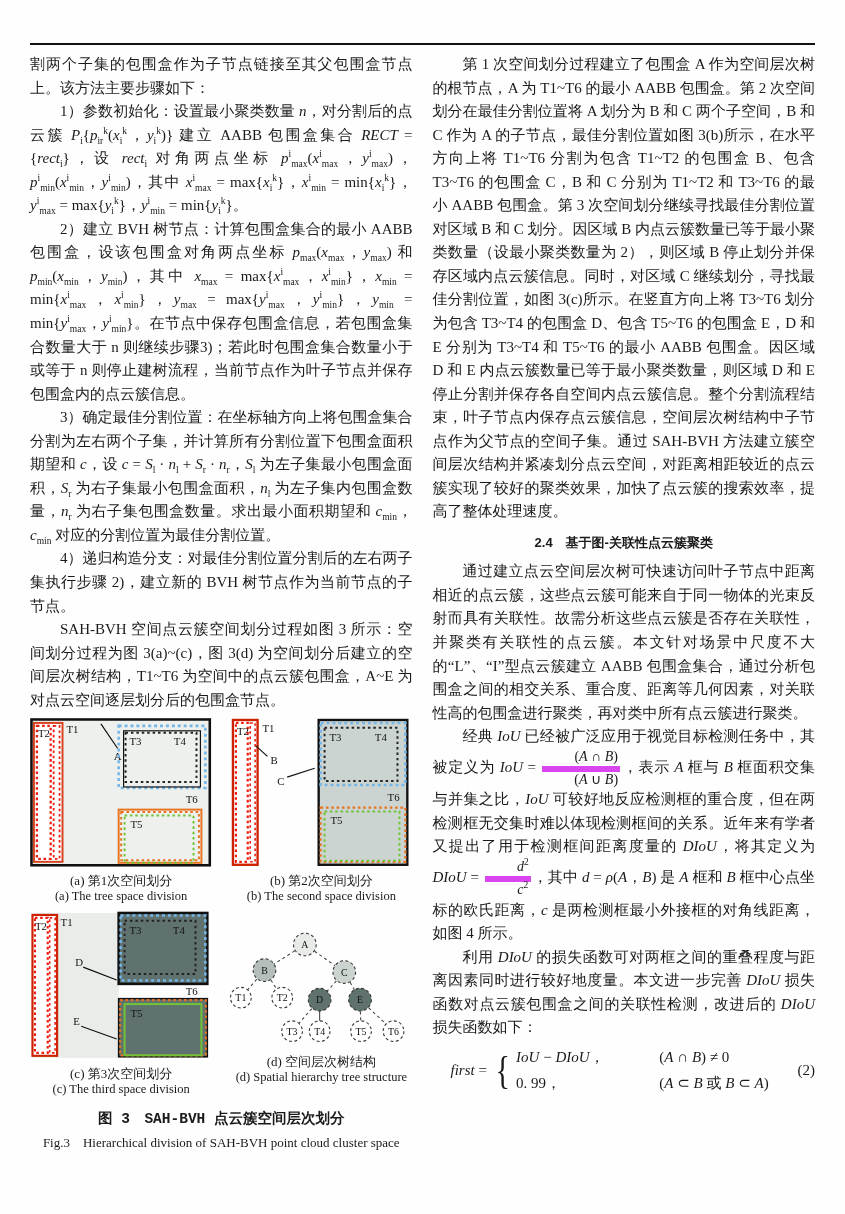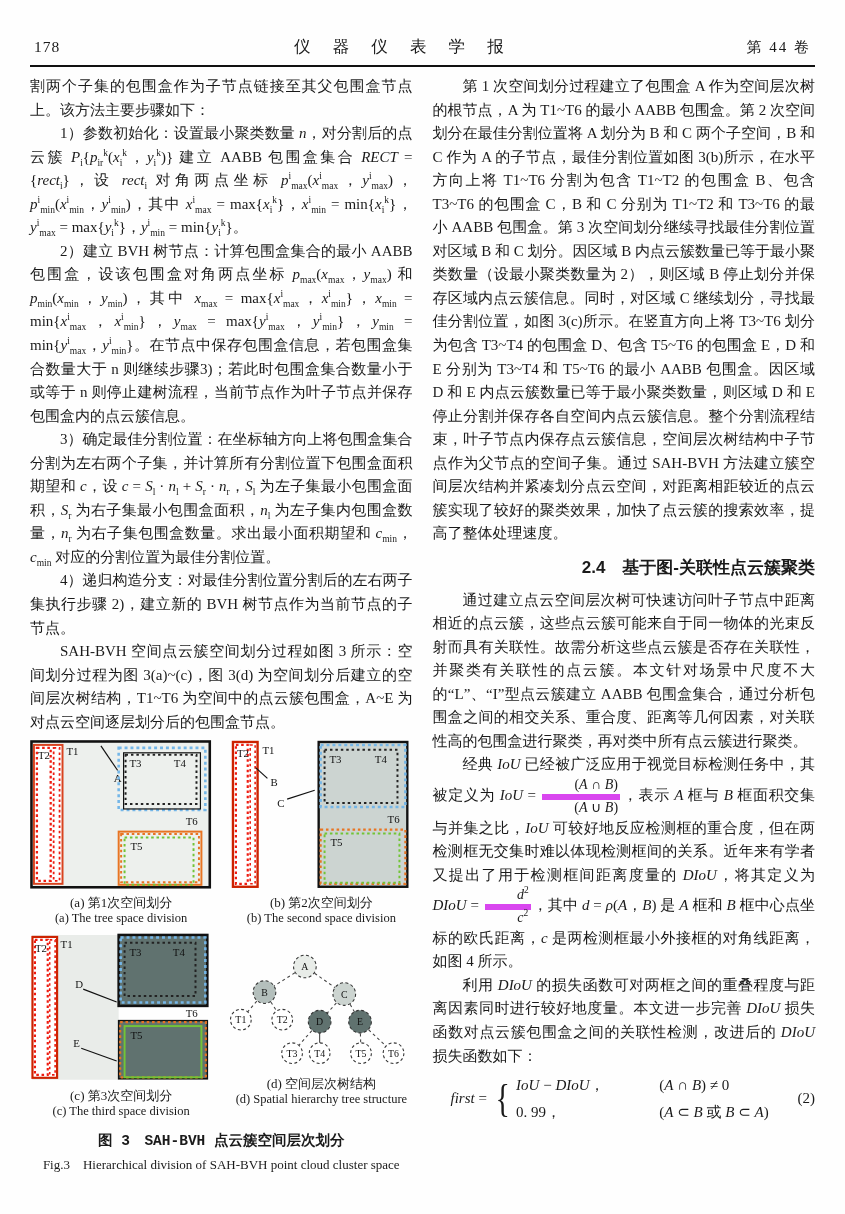--- a/index.html
+++ b/index.html
@@ -14,22 +14,22 @@
   .hdr .jtitle{font-size:16.5px;letter-spacing:9px;font-weight:500;}
   .hdr .vol{font-size:15px;letter-spacing:2px;}
   .hdr-rule{height:2px;background:#111;margin-top:7px;}
   
   .columns{display:flex;gap:20px;margin-top:8px;}
   .col{flex:1;min-width:0;font-size:15px;line-height:1.57;text-align:justify;}
   .para{margin:0;text-indent:2em;}
   .para.noindent{text-indent:0;}
   sub,sup{font-size:9.5px;line-height:0;}
   i{font-family:"Liberation Serif",serif;}
-  .sec-head{font-family:"Liberation Sans",sans-serif;font-weight:bold;font-size:17px;
-    margin:9px 0 7px 0;text-indent:0;text-align:right;}
+  .sec-head{font-family:"Liberation Sans",sans-serif;font-weight:bold;font-size:13px;
+    margin:9px 0 7px 0;text-indent:0;text-align:center;}
   
   .frac{display:inline-block;vertical-align:middle;text-align:center;line-height:1.2;margin:0 2px;font-size:14px;}
   .fn{display:block;border-bottom:6px solid #d946ef;padding:0 2px;}
   .fd{display:block;padding:0 2px;}
   
   .fig-grid{display:grid;grid-template-columns:1fr 1fr;column-gap:18px;row-gap:6px;margin-top:6px;}
   .fig-cell{display:flex;flex-direction:column;align-items:center;}
   .fig-cell svg{width:100%;height:auto;display:block;}
   .subcap-zh{font-size:13px;margin-top:5px;text-align:center;line-height:1.25;}
   .subcap-en{font-size:12.5px;text-align:center;line-height:1.25;}
@@ -42,25 +42,20 @@
   .eq-lhs{margin-right:6px;}
   .brace{font-size:40px;font-weight:200;line-height:1;margin-right:4px;transform:scaleX(.75);}
   .cases{display:grid;grid-template-columns:auto auto;column-gap:30px;row-gap:3px;flex:1;}
   .eq-num{margin-left:4px;white-space:nowrap;}
 </style>
 </head>
 <body>
 
 <div class="page">
 
-  <div class="hdr">
-    <span class="pno">178</span>
-    <span class="jtitle">仪 器 仪 表 学 报</span>
-    <span class="vol">第 44 卷</span>
-  </div>
   <div class="hdr-rule"></div>
 
   <div class="columns">
 
     <div class="col">
       <p class="para noindent">割两个子集的包围盒作为子节点链接至其父包围盒节点上。该方法主要步骤如下：</p>
       <p class="para">1）参数初始化：设置最小聚类数量 <i>n</i>，对分割后的点云簇 <i>P</i><sub>i</sub>{<i>p</i><sub>ir</sub><sup>k</sup>(<i>x</i><sub>i</sub><sup>k</sup>，<i>y</i><sub>i</sub><sup>k</sup>)} 建立 AABB 包围盒集合 <i>RECT</i> = {<i>rect</i><sub>i</sub>}，设 <i>rect</i><sub>i</sub> 对角两点坐标 <i>p</i><sup>i</sup><sub>max</sub>(<i>x</i><sup>i</sup><sub>max</sub>，<i>y</i><sup>i</sup><sub>max</sub>)，<i>p</i><sup>i</sup><sub>min</sub>(<i>x</i><sup>i</sup><sub>min</sub>，<i>y</i><sup>i</sup><sub>min</sub>)，其中 <i>x</i><sup>i</sup><sub>max</sub> = max{<i>x</i><sub>i</sub><sup>k</sup>}，<i>x</i><sup>i</sup><sub>min</sub> = min{<i>x</i><sub>i</sub><sup>k</sup>}，<i>y</i><sup>i</sup><sub>max</sub> = max{<i>y</i><sub>i</sub><sup>k</sup>}，<i>y</i><sup>i</sup><sub>min</sub> = min{<i>y</i><sub>i</sub><sup>k</sup>}。</p>
       <p class="para">2）建立 BVH 树节点：计算包围盒集合的最小 AABB 包围盒，设该包围盒对角两点坐标 <i>p</i><sub>max</sub>(<i>x</i><sub>max</sub>，<i>y</i><sub>max</sub>) 和 <i>p</i><sub>min</sub>(<i>x</i><sub>min</sub>，<i>y</i><sub>min</sub>)，其中 <i>x</i><sub>max</sub> = max{<i>x</i><sup>i</sup><sub>max</sub>，<i>x</i><sup>i</sup><sub>min</sub>}，<i>x</i><sub>min</sub> = min{<i>x</i><sup>i</sup><sub>max</sub>，<i>x</i><sup>i</sup><sub>min</sub>}，<i>y</i><sub>max</sub> = max{<i>y</i><sup>i</sup><sub>max</sub>，<i>y</i><sup>i</sup><sub>min</sub>}，<i>y</i><sub>min</sub> = min{<i>y</i><sup>i</sup><sub>max</sub>，<i>y</i><sup>i</sup><sub>min</sub>}。在节点中保存包围盒信息，若包围盒集合数量大于 n 则继续步骤3)；若此时包围盒集合数量小于或等于 n 则停止建树流程，当前节点作为叶子节点并保存包围盒内的点云簇信息。</p>
       <p class="para">3）确定最佳分割位置：在坐标轴方向上将包围盒集合分割为左右两个子集，并计算所有分割位置下包围盒面积期望和 <i>c</i>，设 <i>c</i> = <i>S</i><sub>l</sub> · <i>n</i><sub>l</sub> + <i>S</i><sub>r</sub> · <i>n</i><sub>r</sub>，<i>S</i><sub>l</sub> 为左子集最小包围盒面积，<i>S</i><sub>r</sub> 为右子集最小包围盒面积，<i>n</i><sub>l</sub> 为左子集内包围盒数量，<i>n</i><sub>r</sub> 为右子集包围盒数量。求出最小面积期望和 <i>c</i><sub>min</sub>，<i>c</i><sub>min</sub> 对应的分割位置为最佳分割位置。</p>
       <p class="para">4）递归构造分支：对最佳分割位置分割后的左右两子集执行步骤 2)，建立新的 BVH 树节点作为当前节点的子节点。</p>

